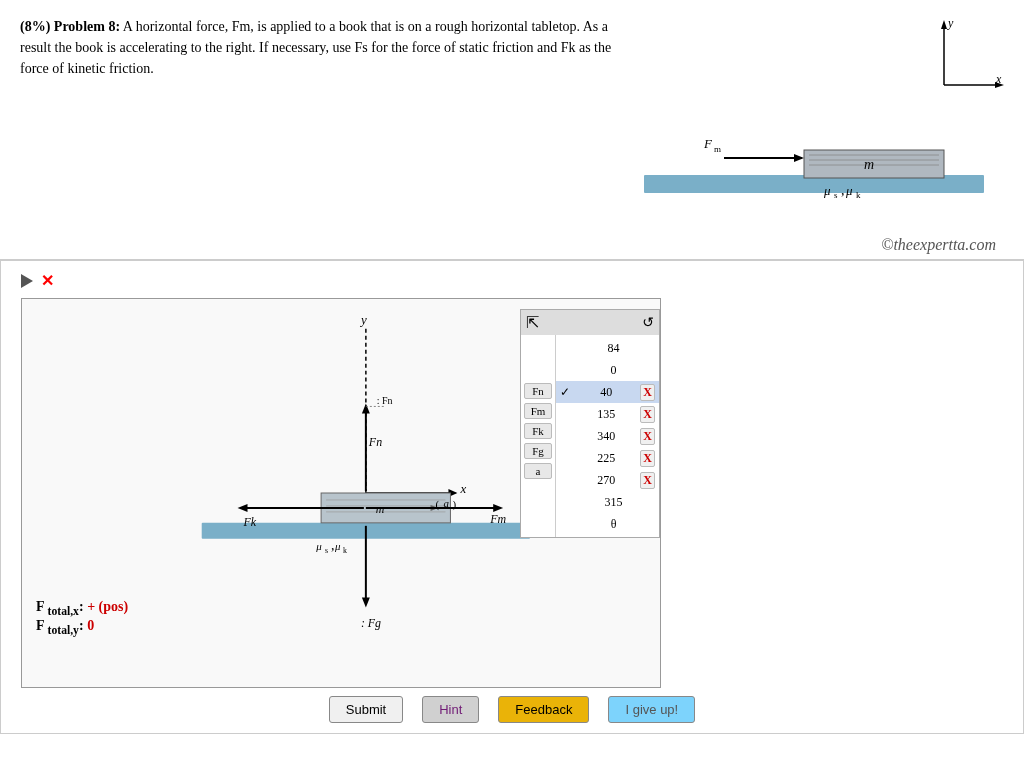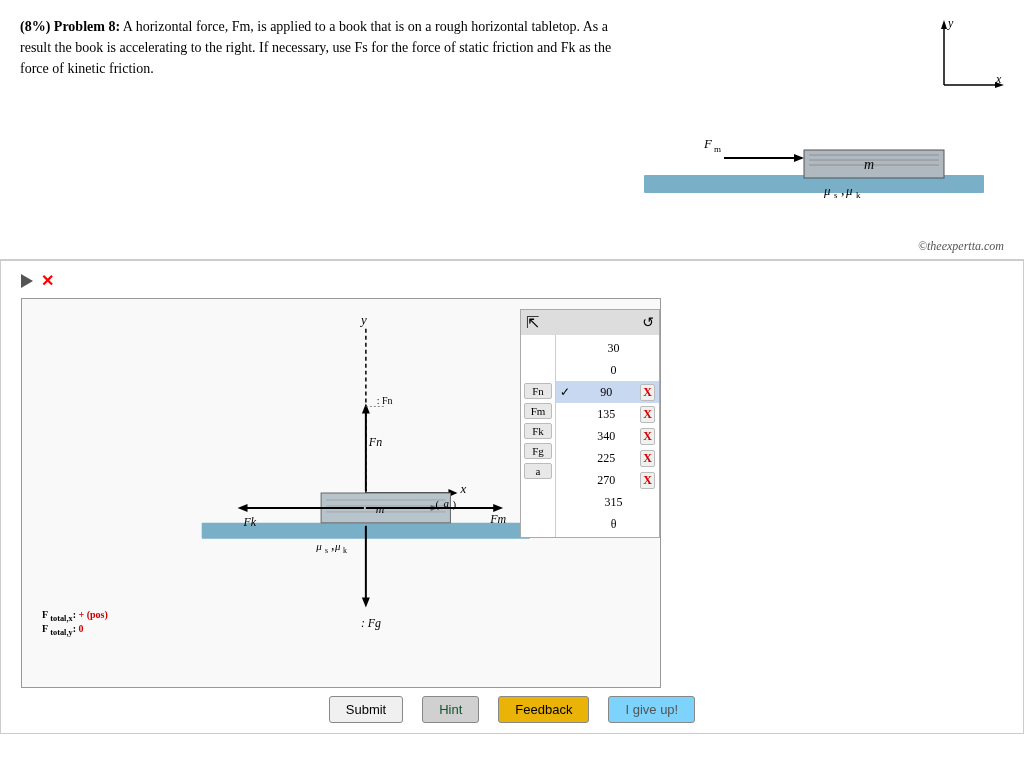--- a/index.html
+++ b/index.html
@@ -43,22 +43,22 @@
       position: absolute;
       top: 80px;
       right: 30px;
       width: 360px;
       height: 140px;
     }
 
     .watermark {
       position: absolute;
       bottom: 5px;
-      right: 20px;
-      font-size: 12px;
+      right: 28px;
+      font-size: 16px;
       color: #555;
       font-style: italic;
     }
 
     
     .interactive-section {
       padding: 10px 20px;
       border: 1px solid #ccc;
       margin: 0;
     }
@@ -105,22 +105,22 @@
     
     .diagram-canvas svg {
       width: 100%;
       height: 100%;
     }
 
     
     .totals-display {
       position: absolute;
       bottom: 50px;
-      left: 20px;
-      font-size: 10px;
+      left: 14px;
+      font-size: 14px;
       font-weight: bold;
     }
 
     .totals-display .pos-value {
       color: #cc0000;
     }
 
     .totals-display .zero-value {
       color: #cc0000;
     }
@@ -231,21 +231,21 @@
       padding: 5px 16px;
       font-size: 13px;
       border: 1px solid #888;
       background: #f0f0f0;
       cursor: pointer;
       border-radius: 3px;
     }
 
     .btn-hint {
       background: #d0d0d0;
-      color: #14532d;
+      color: #701a75;
       cursor: not-allowed;
     }
 
     .btn-feedback {
       background: #eab308;
     }
 
     .btn-igiveup {
       background: #7dd3fc;
       color: #555;
@@ -397,29 +397,29 @@
             <div class="angle-label-btn">Fk</div>
             <div class="angle-label-btn">Fg</div>
             <div class="angle-label-btn">a</div>
             <div style="height:22px"></div>
             <div style="height:22px"></div>
           </div>
 
           <div class="angle-values-col">
             <div class="angle-row">
               <span class="check"></span>
-              <span class="val">30</span>
+              <span class="val">84</span>
             </div>
             <div class="angle-row">
               <span class="check"></span>
               <span class="val">0</span>
             </div>
             <div class="angle-row selected">
               <span class="check">✓</span>
-              <span class="val">90</span>
+              <span class="val">40</span>
               <span class="x-btn">X</span>
             </div>
             <div class="angle-row">
               <span class="check"></span>
               <span class="val">135</span>
               <span class="x-btn">X</span>
             </div>
             <div class="angle-row">
               <span class="check"></span>
               <span class="val">340</span>

